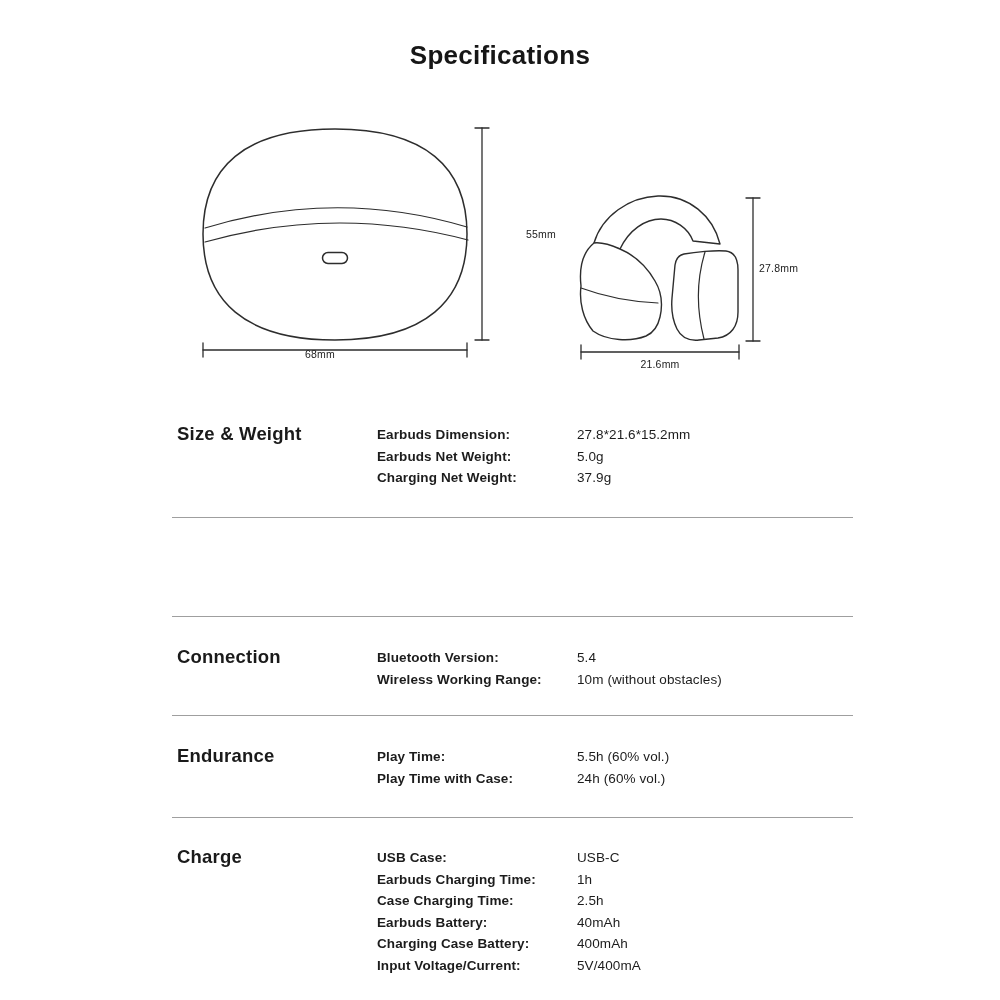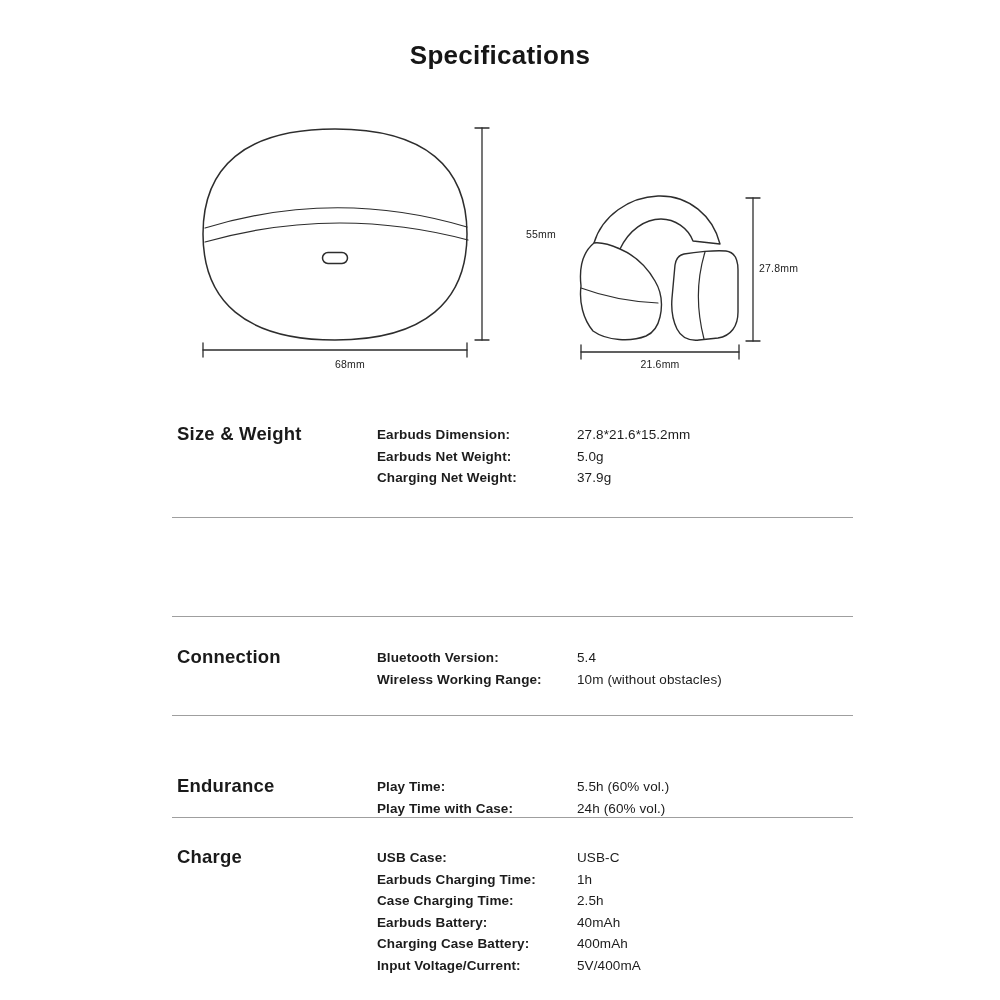--- a/index.html
+++ b/index.html
@@ -17,21 +17,21 @@
     text-align:center;
     font-size:26px; font-weight:bold; letter-spacing:0.3px;
     color:#161616;
   }
   .diagram-svg { position:absolute; left:180px; top:115px; width:640px; height:265px; }
   .dim-label {
     position:absolute; font-size:10.5px; color:#222; line-height:12px;
     letter-spacing:0.2px;
   }
   .dim-55   { left:492px; top:228px;padding-left:34px; }
-  .dim-68   { left:305px; top:358px; width:60px; text-align:right; }
+  .dim-68   { left:305px; top:348px; width:60px; text-align:left; }
   .dim-278  { left:759px; top:262px; }
   .dim-216  { left:630px; top:358px; width:60px; text-align:center; }
 
   .spec-section { position:absolute; left:177px; width:676px; }
   .sec-title {
     position:absolute; left:0; top:-1px;
     font-size:18.5px; font-weight:bold; color:#1a1a1a;
     line-height:22px; letter-spacing:0.2px;
   }
   .rows { margin-left:200px; }
@@ -136,21 +136,21 @@
       </div>
       <div class="row">
         <span class="lbl">Wireless Working Range:</span>
         <span class="val">10m (without obstacles)</span>
       </div>
     </div>
   </section>
 
   <div class="divider div-3"></div>
 
-  <section class="spec-section" style="top:776px">
+  <section class="spec-section" style="top:746px">
     <h2 class="sec-title">Endurance</h2>
     <div class="rows">
       <div class="row">
         <span class="lbl">Play Time:</span>
         <span class="val">5.5h (60% vol.)</span>
       </div>
       <div class="row">
         <span class="lbl">Play Time with Case:</span>
         <span class="val">24h (60% vol.)</span>
       </div>

